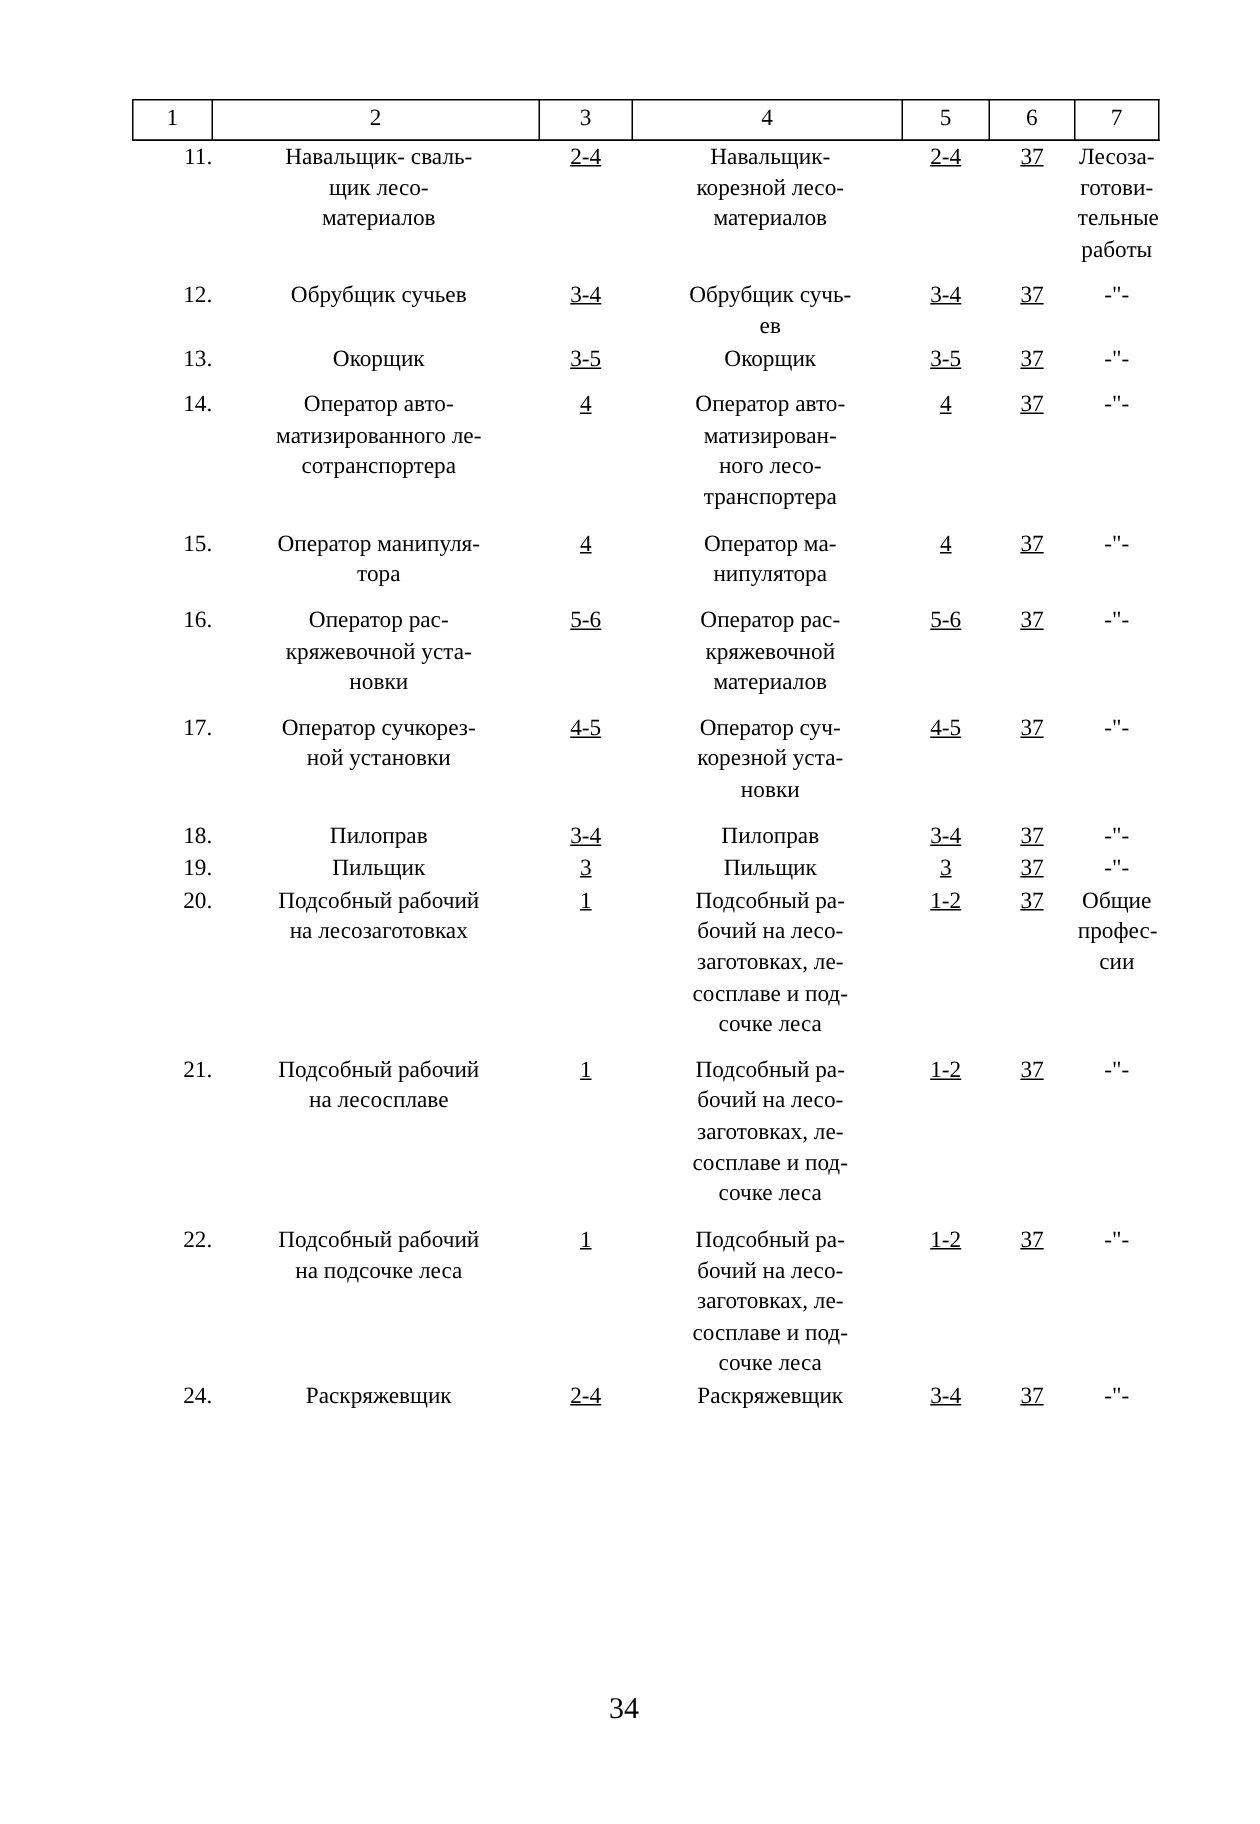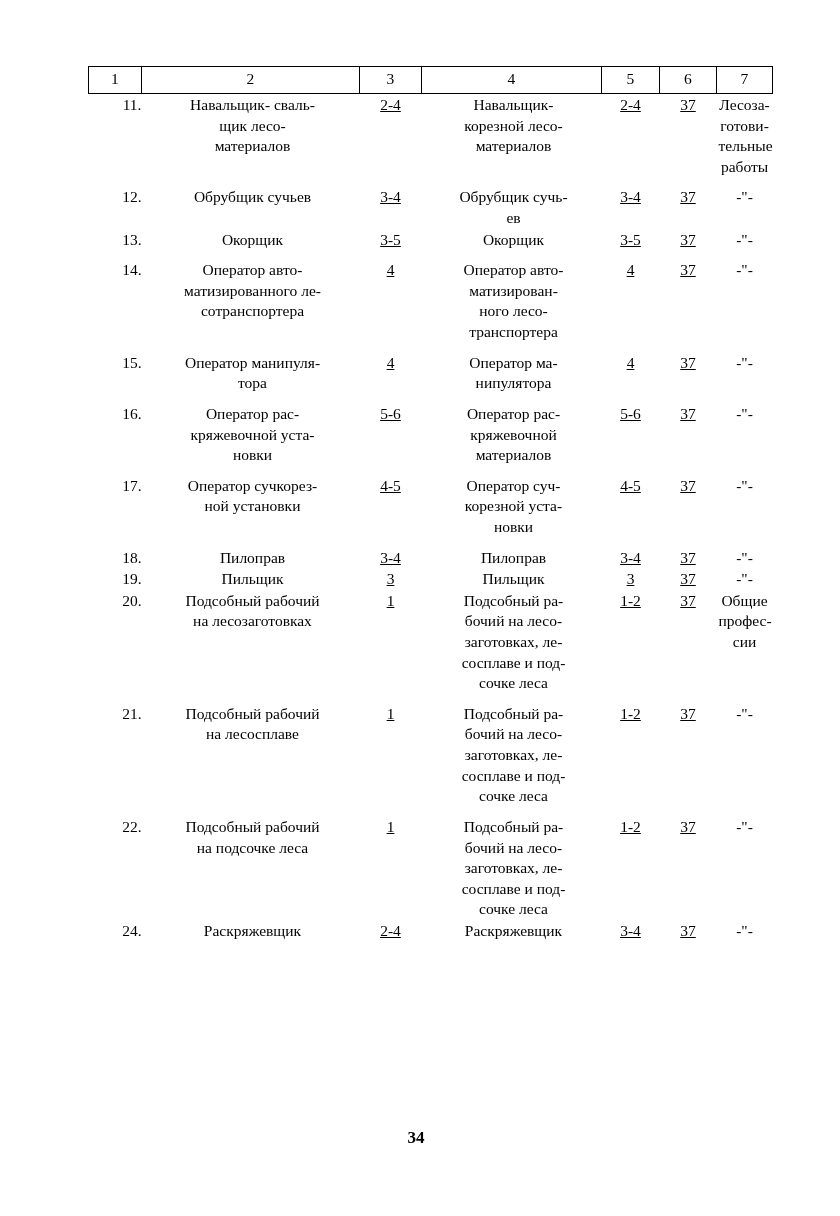--- a/index.html
+++ b/index.html
@@ -93,22 +93,22 @@
   .lines span {
     display: block;
   }
 
   .page-number {
     position: absolute;
     left: 0;
     top: 1128px;
     width: 832px;
     text-align: center;
-    font-size: 17px;
-    font-weight: bold;
+    font-size: 20px;
+    font-weight: normal;
     font-family: "Liberation Serif", "DejaVu Serif", serif;
   }
 </style>
 </head>
 <body>
 
 <div class="page">
 
   <div class="table-wrap">
     <table class="doc-table">

